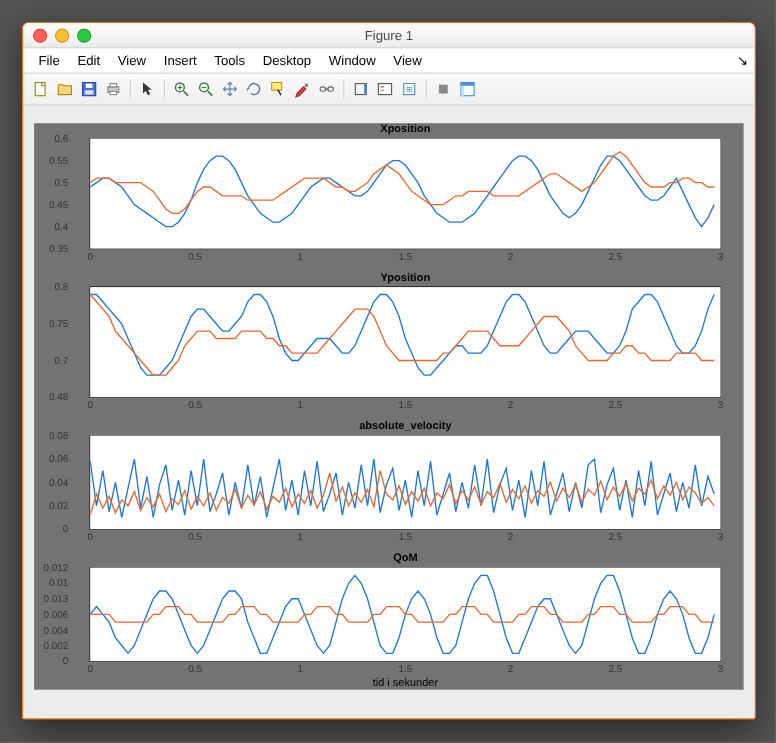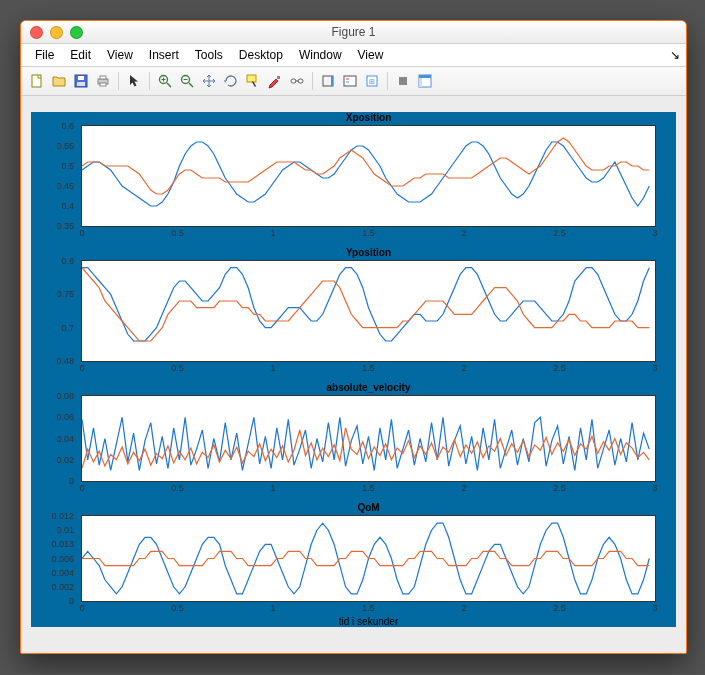--- a/index.html
+++ b/index.html
@@ -84,21 +84,21 @@
   .sep {
     width: 1px; height: 18px;
     background: #d0d0d0;
     margin: 0 3px;
   }
   .figure-area {
     background: #ececec;
     padding: 10px 10px 20px 10px;
   }
   .plots {
-    background: #0369a1;
+    background: #737373;
     margin: 0 auto;
   }
   .subplot {
     margin: 6px 20px 6px 50px;
   }
   .sub-title {
     text-align: center;
     font-weight: bold;
     font-size: 10px;
     margin-bottom: 2px;
@@ -110,21 +110,21 @@
     position: relative;
     height: 100px;
     background: #fff;
     border: 1px solid #333;
   }
   .plot-box.short { height: 85px; }
   svg.data { position: absolute; inset: 0; width: 100%; height: 100%; }
   .ytick {
     position: absolute;
     right: 100%;
-    margin-right: 8px;
+    margin-right: 20px;
     font-size: 9px;
     color: #333;
     transform: translateY(-50%);
     white-space: nowrap;
   }
   .xtick {
     position: absolute;
     top: 100%;
     margin-top: 2px;
     font-size: 9px;

